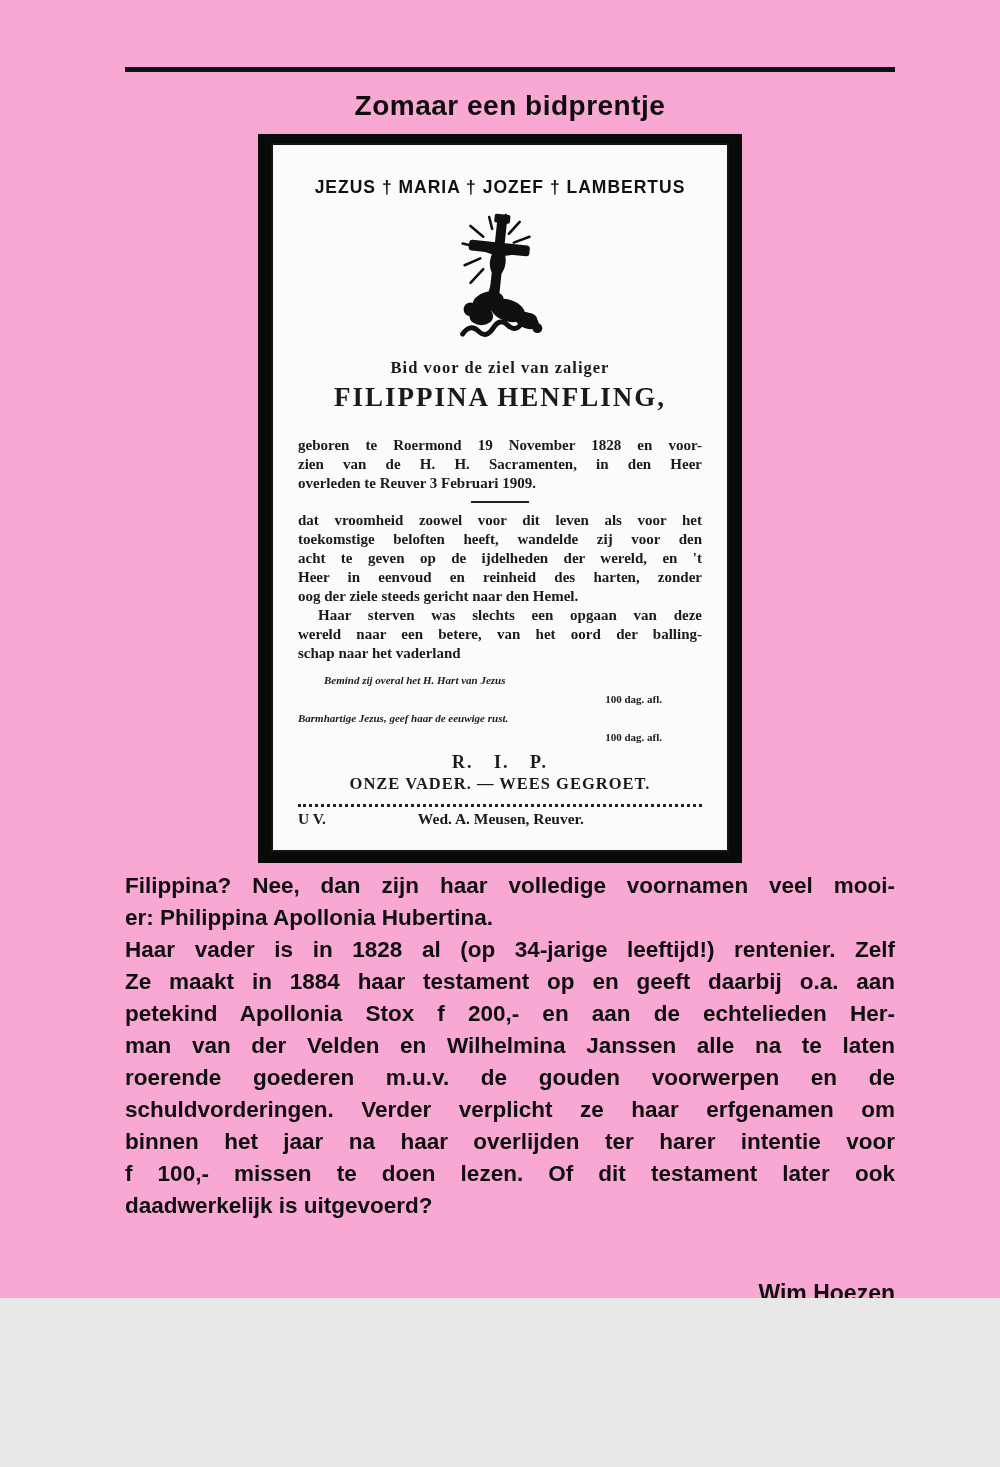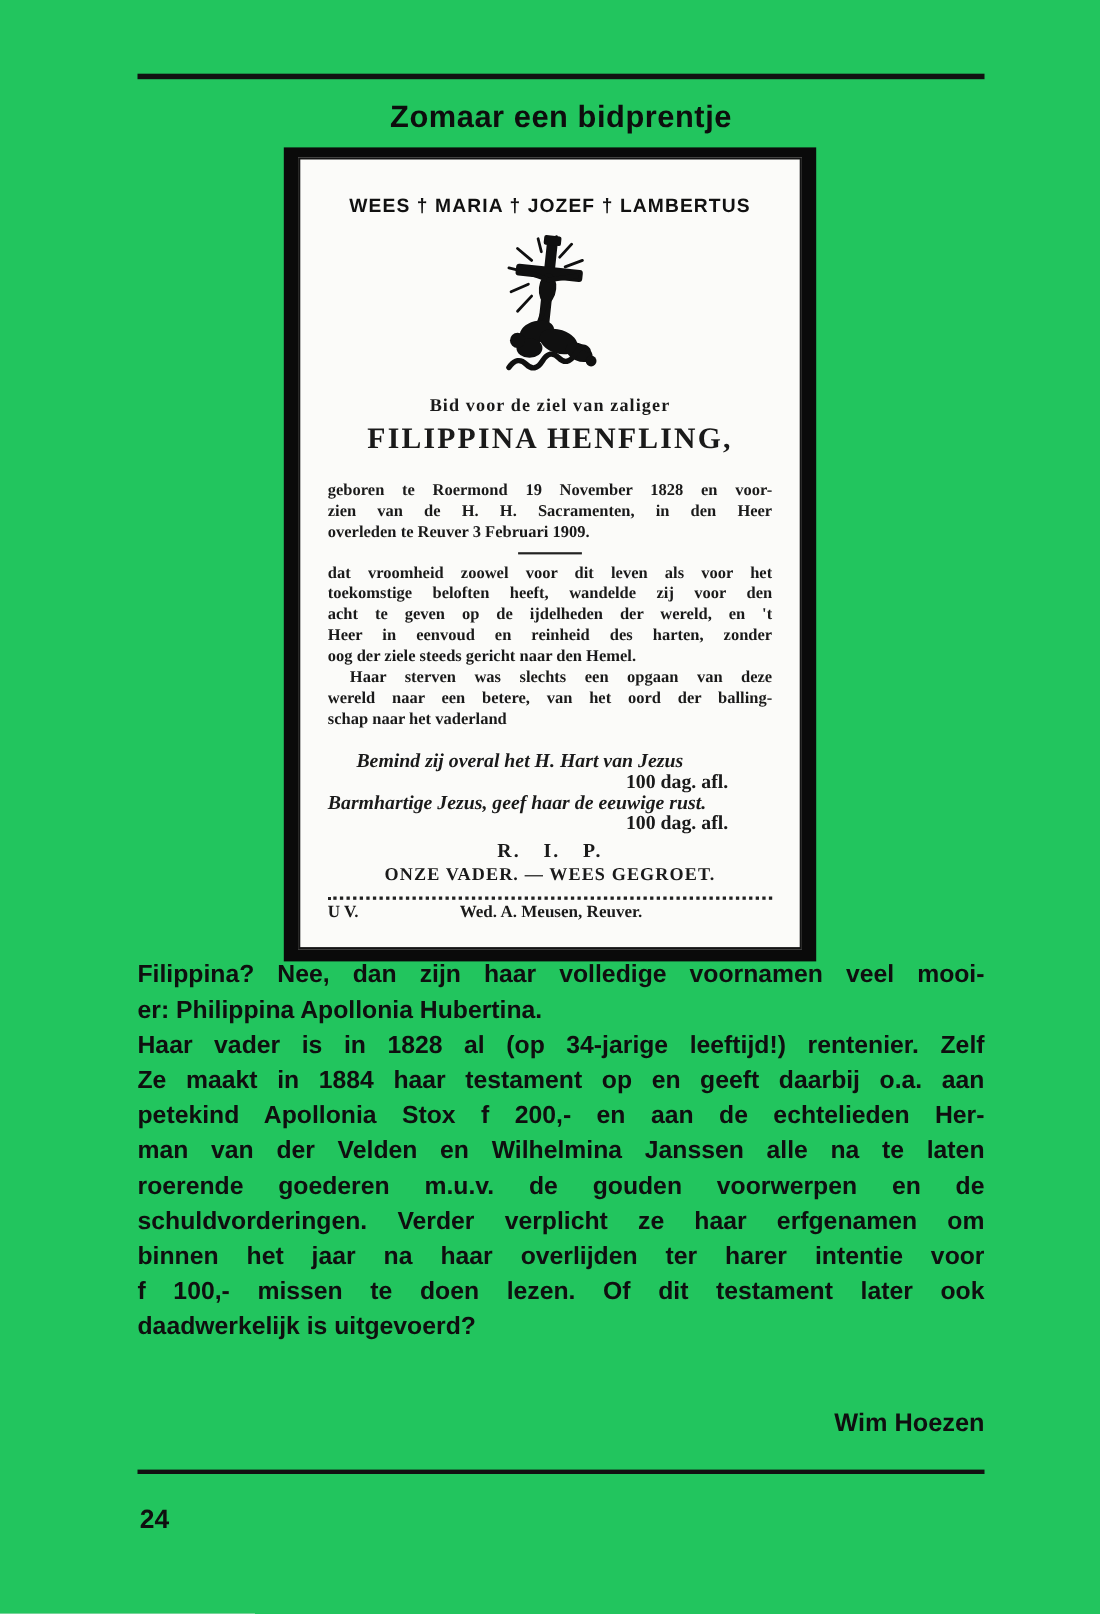--- a/index.html
+++ b/index.html
@@ -1,19 +1,19 @@
 <!DOCTYPE html>
 <html><head>
 <meta charset="utf-8">
 <style>
   html,body{margin:0;padding:0;background:#e8e8e8;}
   .page{
     position:relative;
-    width:1000px;height:1467px;
-    background:#22c55e;
+    width:1000px;height:1298px;
+    background:#f9a8d4;
     color:#151515;
     font-family:"Liberation Sans",sans-serif;
     overflow:hidden;
   }
   .top-rule{position:absolute;left:125px;top:67px;width:770px;height:5px;background:#111;}
   .bottom-rule{position:absolute;left:125px;top:1336px;width:770px;height:4px;background:#111;}
   .article-title{
     position:absolute;left:125px;top:90px;width:770px;
     text-align:center;font-size:28px;font-weight:700;letter-spacing:.5px;color:#0d0d0d;
   }
@@ -42,21 +42,21 @@
     margin-top:4px;white-space:nowrap;
   }
   .vitals{margin-top:23px;font-size:15px;line-height:19px;font-weight:600;}
   .cline{overflow:hidden;}
   .cj{text-align:justify;text-align-last:justify;}
   .ce{text-align:left;}
   .cind{text-indent:20px;}
   .mini-hr{width:58px;border:0;border-top:2px solid #222;margin:8px auto 0 auto;}
   .card-par{margin-top:8px;font-size:15px;line-height:19px;font-weight:600;}
   .card-par.tight{margin-top:0;}
-  .prayers{margin-top:18px;font-size:18px;line-height:19px;font-weight:600;font-style:italic;}
+  .prayers{margin-top:8px;font-size:11px;line-height:19px;font-weight:600;font-style:italic;}
   .prayer-line1{padding-left:26px;}
   .prayer-line2{padding-left:0;}
   .indulgence{text-align:right;padding-right:40px;font-style:normal;font-weight:600;}
   .rip{margin-top:5px;text-align:center;font-size:18px;word-spacing:14px;letter-spacing:2px;font-weight:600;}
   .onze-vader{margin-top:1px;text-align:center;font-size:16.5px;letter-spacing:1px;font-weight:600;}
   .dotted-rule{border:0;border-top:3px dotted #222;margin:10px 0 0 0;}
   .imprint{margin-top:3px;font-size:15.5px;font-weight:600;display:flex;}
   .imprint-left{flex:0 0 auto;}
   .imprint-right{margin-left:92px;}
   
@@ -80,21 +80,21 @@
 
 <div class="page">
 
   <div class="top-rule"></div>
 
   <div class="article-title">Zomaar een bidprentje</div>
 
   <div class="card">
     <div class="card-inner">
 
-      <div class="invocation">WEES † MARIA † JOZEF † LAMBERTUS</div>
+      <div class="invocation">JEZUS † MARIA † JOZEF † LAMBERTUS</div>
 
       <div class="crucifix-wrap">
         <svg width="118" height="138" viewBox="0 0 120 140" xmlns="http://www.w3.org/2000/svg" aria-hidden="true">
           <g stroke="#101010" stroke-width="2.6" stroke-linecap="round">
             <line x1="30" y1="16" x2="43" y2="27"></line>
             <line x1="22" y1="34" x2="39" y2="38"></line>
             <line x1="24" y1="56" x2="40" y2="49"></line>
             <line x1="30" y1="74" x2="43" y2="60"></line>
             <line x1="49" y1="7" x2="52" y2="19"></line>
             <line x1="66" y1="5" x2="63" y2="18"></line>

